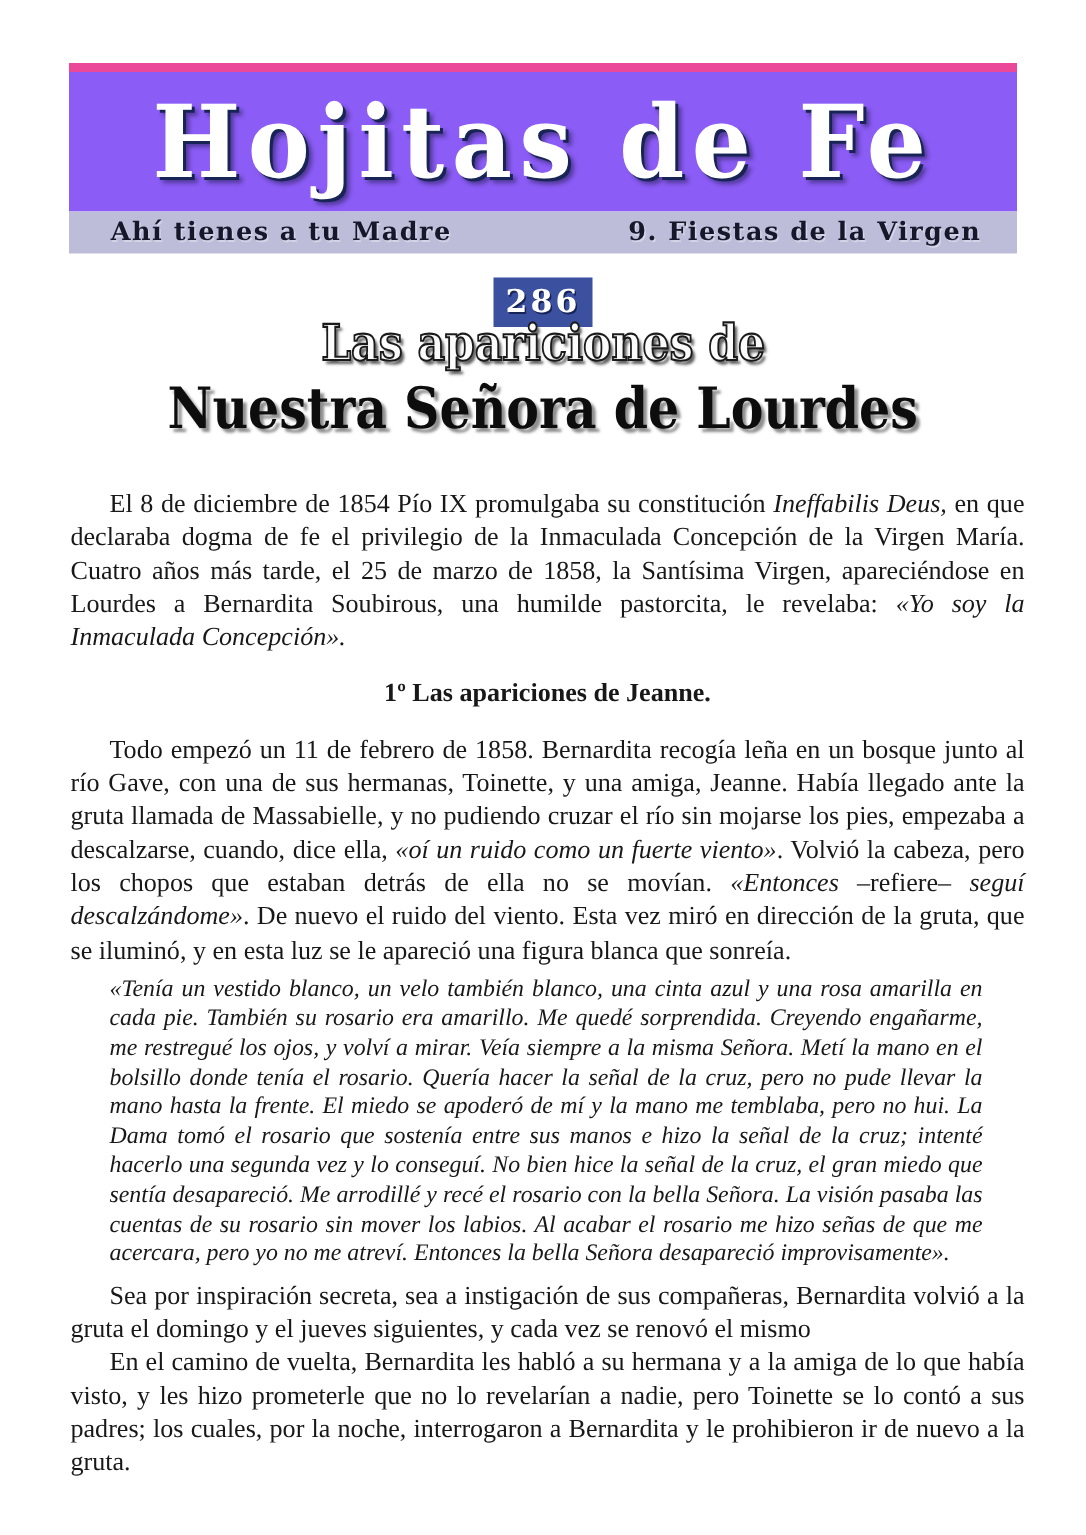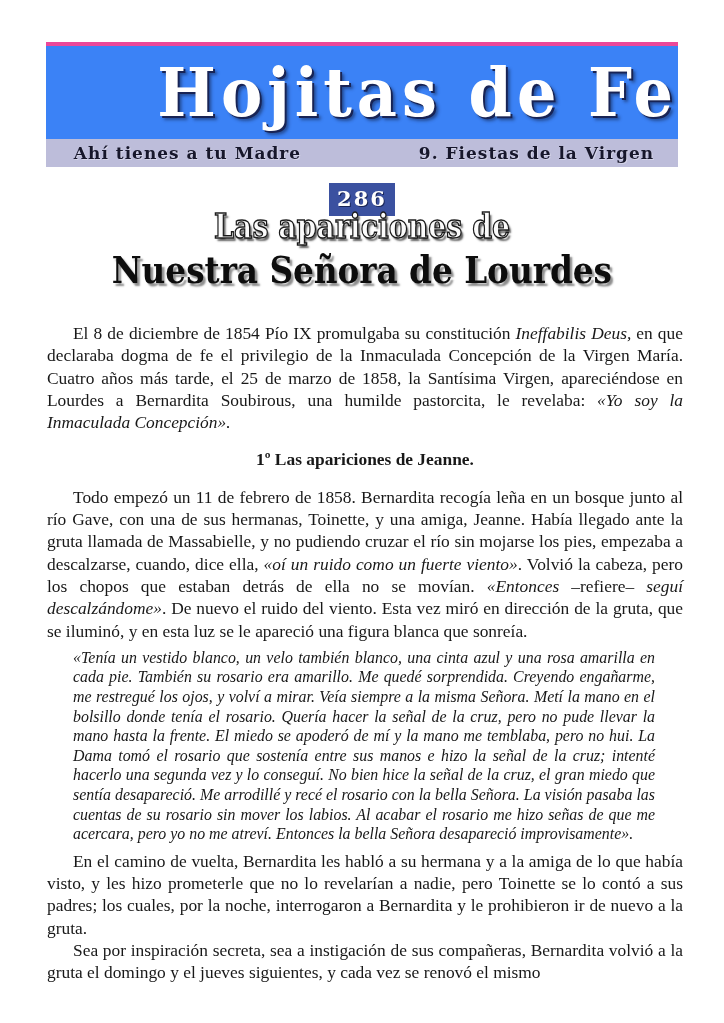--- a/index.html
+++ b/index.html
@@ -14,26 +14,26 @@
     height: 1023px;
     background: #ffffff;
     overflow: hidden;
   }
 
   
   .masthead-wrap {
     margin: 42px 46px 0 46px;
   }
   .band {
-    background: #3b82f6;
+    background: #8b5cf6;
     height: 93px;
     display: flex;
     align-items: center;
-    justify-content: flex-end;
-    border-top: 4px solid #ec4899;
+    justify-content: center;
+    border-top: 6px solid #ec4899;
   }
   .masthead-title {
     font-family: "DejaVu Serif", serif;
     font-weight: bold;
     font-size: 62px;
     letter-spacing: 5px;
     color: #ffffff;
     transform: scaleY(1.08);
     text-shadow: 2px 2px 0 #182455, 4px 4px 3px rgba(10,15,40,0.45);
     white-space: nowrap;
@@ -152,17 +152,17 @@
     <div class="title-line2">
       <span>Nuestra Señora de Lourdes</span>
     </div>
   </div>
 
   <div class="content">
       <p class="body indent"><span>El 8 de diciembre de 1854 Pío IX promulgaba su constitución </span><em>Ineffabilis Deus,</em><span> en que declaraba dogma de fe el privilegio de la Inmaculada Concepción de la Virgen María. Cuatro años más tarde, el 25 de marzo de 1858, la Santísima Virgen, apareciéndose en Lourdes a Bernardita Soubirous, una humilde pastorcita, le revelaba: </span><em>«Yo soy la Inmaculada Concepción».</em></p>
       <p class="heading"><span>1º Las apariciones de Jeanne.</span></p>
       <p class="body indent"><span>Todo empezó un 11 de febrero de 1858. Bernardita recogía leña en un bosque junto al río Gave, con una de sus hermanas, Toinette, y una amiga, Jeanne. Había llegado ante la gruta llamada de Massabielle, y no pudiendo cruzar el río sin mojarse los pies, empezaba a descalzarse, cuando, dice ella, </span><em>«oí un ruido como un fuerte viento»</em><span>. Volvió la cabeza, pero los chopos que estaban detrás de ella no se movían. </span><em>«Entonces </em><span>–refiere– </span><em>seguí descalzándome»</em><span>. De nuevo el ruido del viento. Esta vez miró en dirección de la gruta, que se iluminó, y en esta luz se le apareció una figura blanca que sonreía.</span></p>
       <p class="quote"><em>«Tenía un vestido blanco, un velo también blanco, una cinta azul y una rosa amarilla en cada pie. También su rosario era amarillo. Me quedé sorprendida. Creyendo engañarme, me restregué los ojos, y volví a mirar. Veía siempre a la misma Señora. Metí la mano en el bolsillo donde tenía el rosario. Quería hacer la señal de la cruz, pero no pude llevar la mano hasta la frente. El miedo se apoderó de mí y la mano me temblaba, pero no hui. La Dama tomó el rosario que sostenía entre sus manos e hizo la señal de la cruz; intenté hacerlo una segunda vez y lo conseguí. No bien hice la señal de la cruz, el gran miedo que sentía desapareció. Me arrodillé y recé el rosario con la bella Señora. La visión pasaba las cuentas de su rosario sin mover los labios. Al acabar el rosario me hizo señas de que me acercara, pero yo no me atreví. Entonces la bella Señora desapareció improvisamente».</em></p>
+      <p class="body indent"><span>Sea por inspiración secreta, sea a instigación de sus compañeras, Bernardita volvió a la gruta el domingo y el jueves siguientes, y cada vez se renovó el mismo</span></p>
       <p class="body indent"><span>En el camino de vuelta, Bernardita les habló a su hermana y a la amiga de lo que había visto, y les hizo prometerle que no lo revelarían a nadie, pero Toinette se lo contó a sus padres; los cuales, por la noche, interrogaron a Bernardita y le prohibieron ir de nuevo a la gruta.</span></p>
-      <p class="body indent"><span>Sea por inspiración secreta, sea a instigación de sus compañeras, Bernardita volvió a la gruta el domingo y el jueves siguientes, y cada vez se renovó el mismo</span></p>
     </div>
 
 </div>
 
 </body></html>

